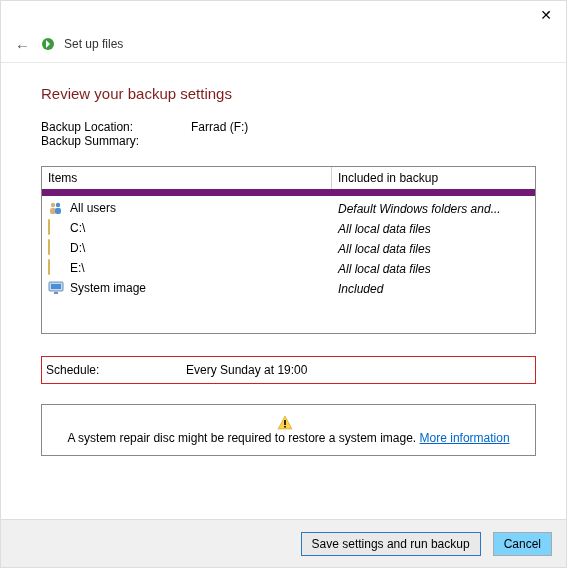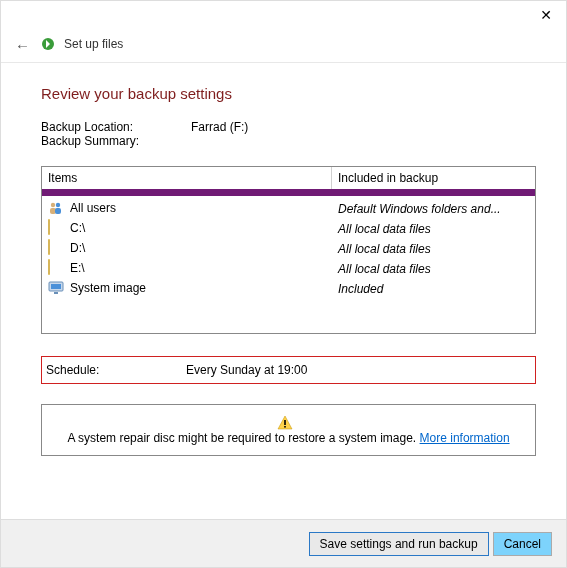--- a/index.html
+++ b/index.html
@@ -25,21 +25,21 @@
     .items-row .cell1 { width: 286px; display: flex; align-items: center; padding-left: 6px; }
     .items-row .cell2 { flex: 1; padding-left: 10px; font-style: italic; }
     .ico { width: 16px; height: 16px; margin-right: 6px; display: inline-block; }
     .folder-icon { background: #ffe089; border: 1px solid #d7b65a; border-radius: 1px; width: 14px; height: 10px; margin-top: 2px; }
     .schedule-row { display: flex; align-items: center; margin-top: 22px; padding: 6px 4px; border: 1px solid #d02020; }
     .schedule-row .label { width: 140px; }
     .schedule-row .value { margin-right: 10px; }
     .link { color: #0066cc; text-decoration: underline; cursor: default; }
     .info-box { margin-top: 20px; border: 1px solid #888; padding: 10px 10px; display: flex; align-items: center; flex-direction: column; }
     .warn-icon { width: 16px; height: 16px; margin-right: 8px; flex-shrink: 0; }
-    .footer { background: #f0f0f0; border-top: 1px solid #ddd; padding: 10px 14px; display: flex; justify-content: flex-end; gap: 4px; height: 48px; align-items: center; }
+    .footer { background: #f0f0f0; border-top: 1px solid #ddd; padding: 10px 14px; display: flex; justify-content: flex-end; gap: 12px; height: 48px; align-items: center; }
     button { font-family: inherit; font-size: 12px; padding: 4px 10px; border: 1px solid #aaa; background: #7dd3fc; }
     button.primary { border: 1.5px solid #2a78c6; background: #e9e9e9; padding: 4px 10px; }
   </style>
 </head>
 <body>
 
 <div class="window">
   <div class="titlebar">
     <span class="close-x">✕</span>
   </div>

